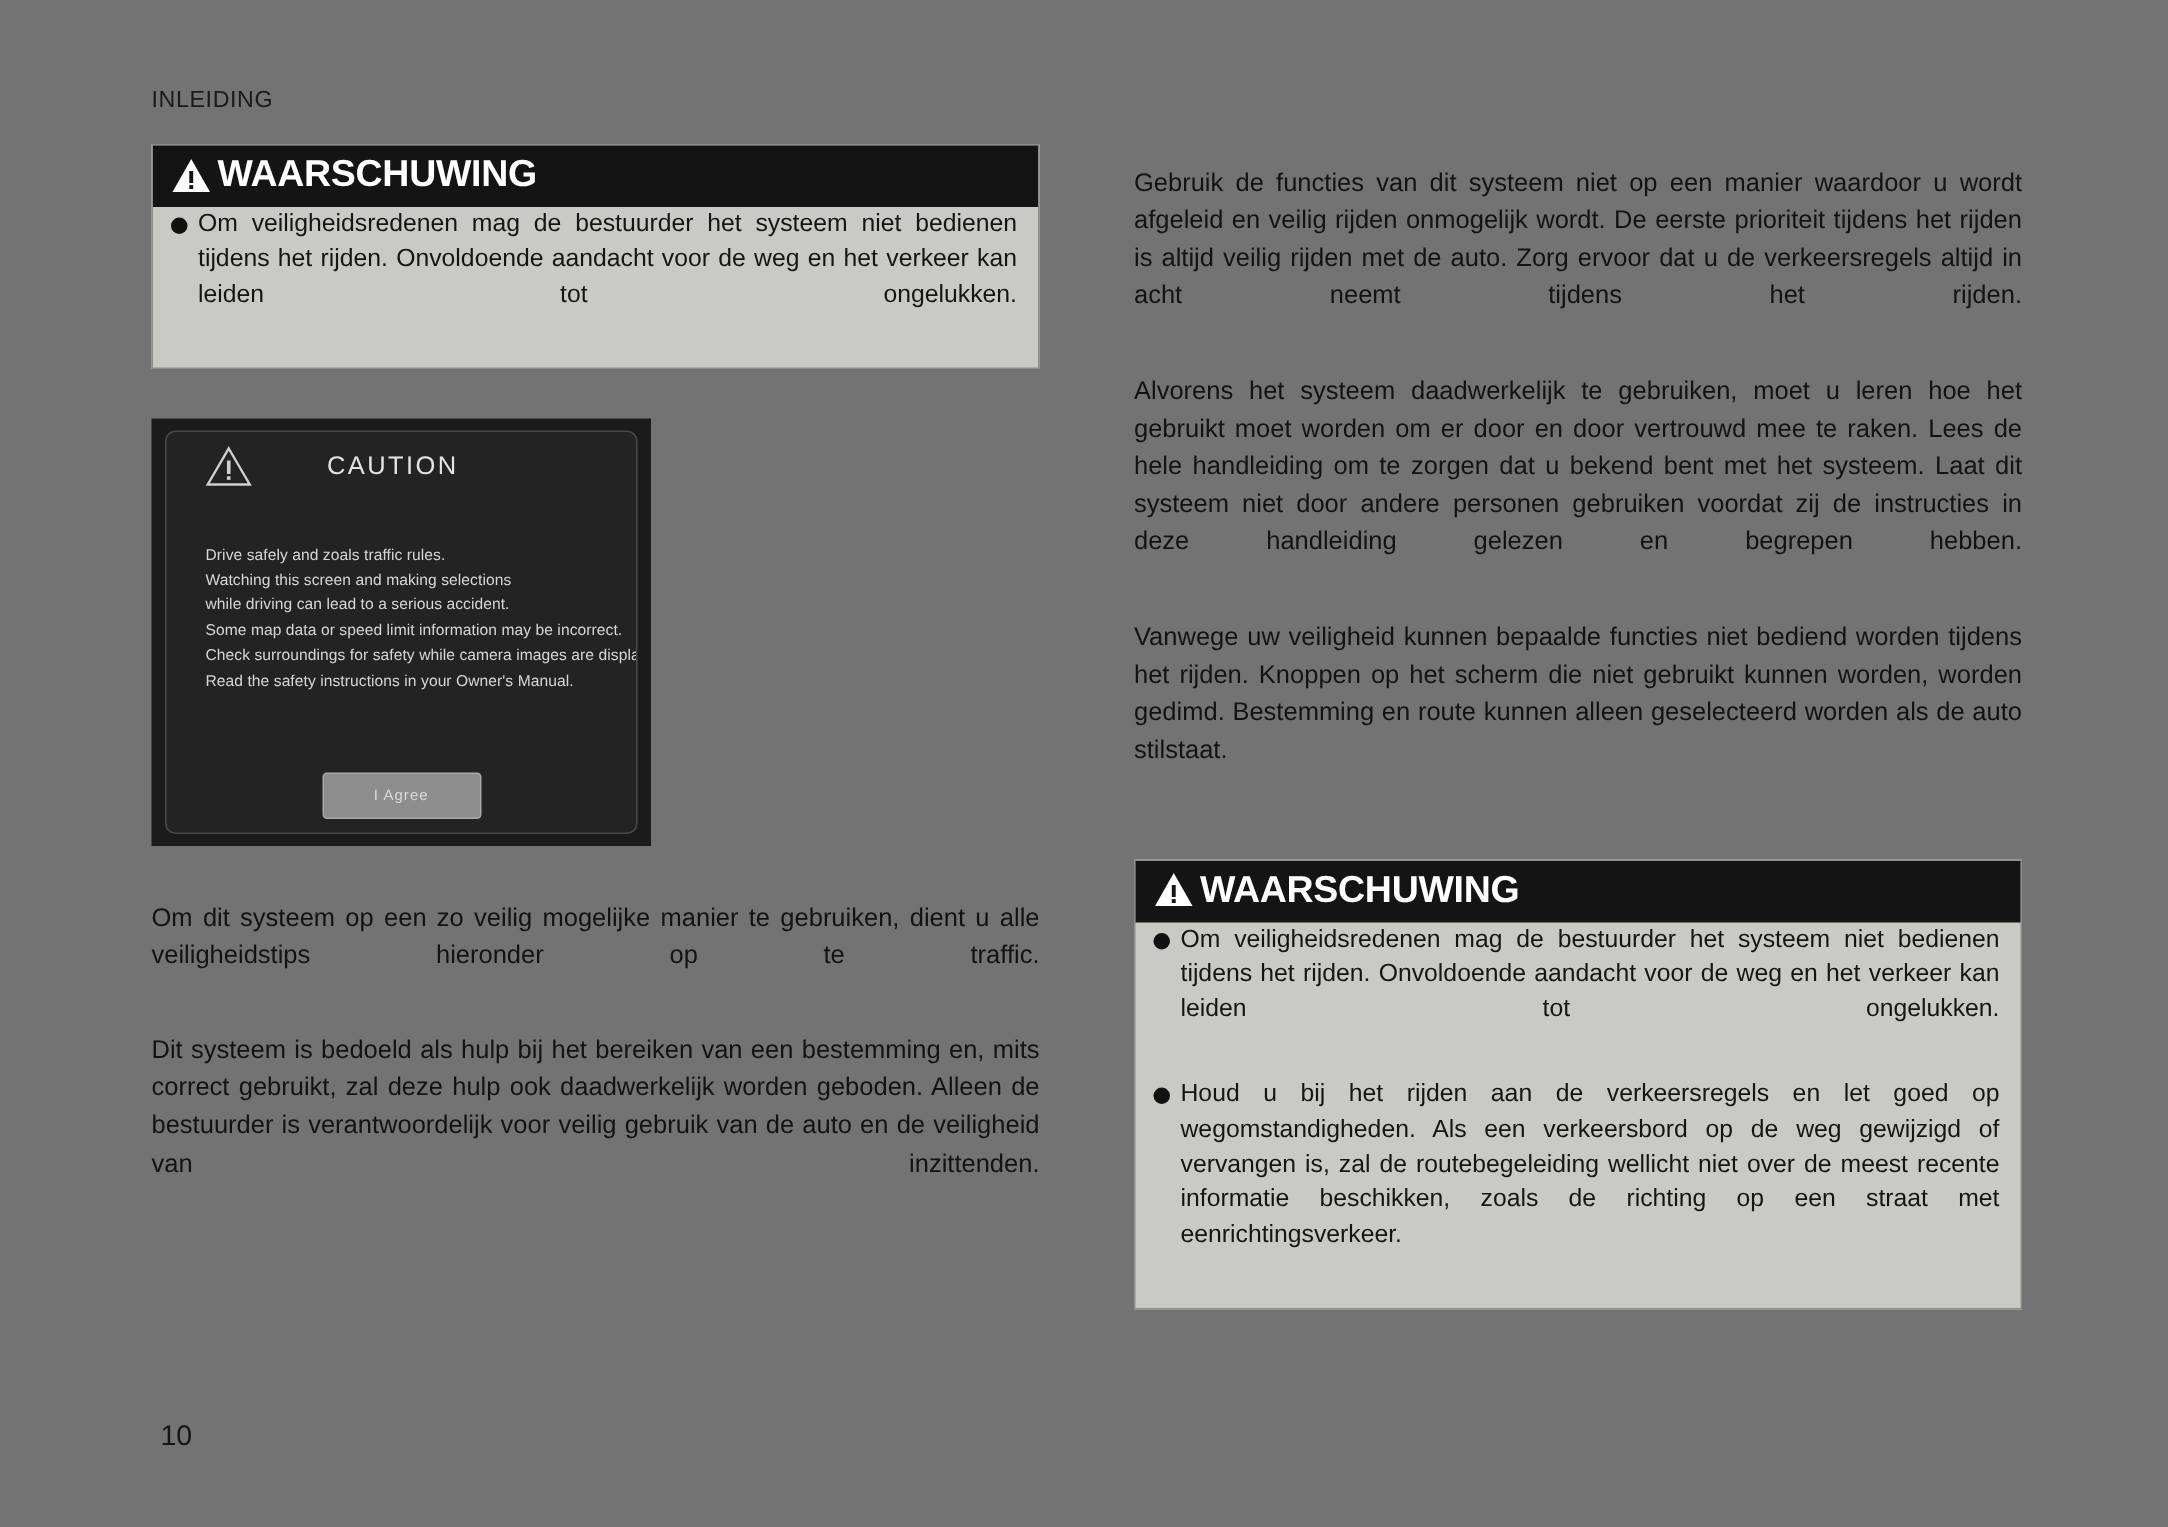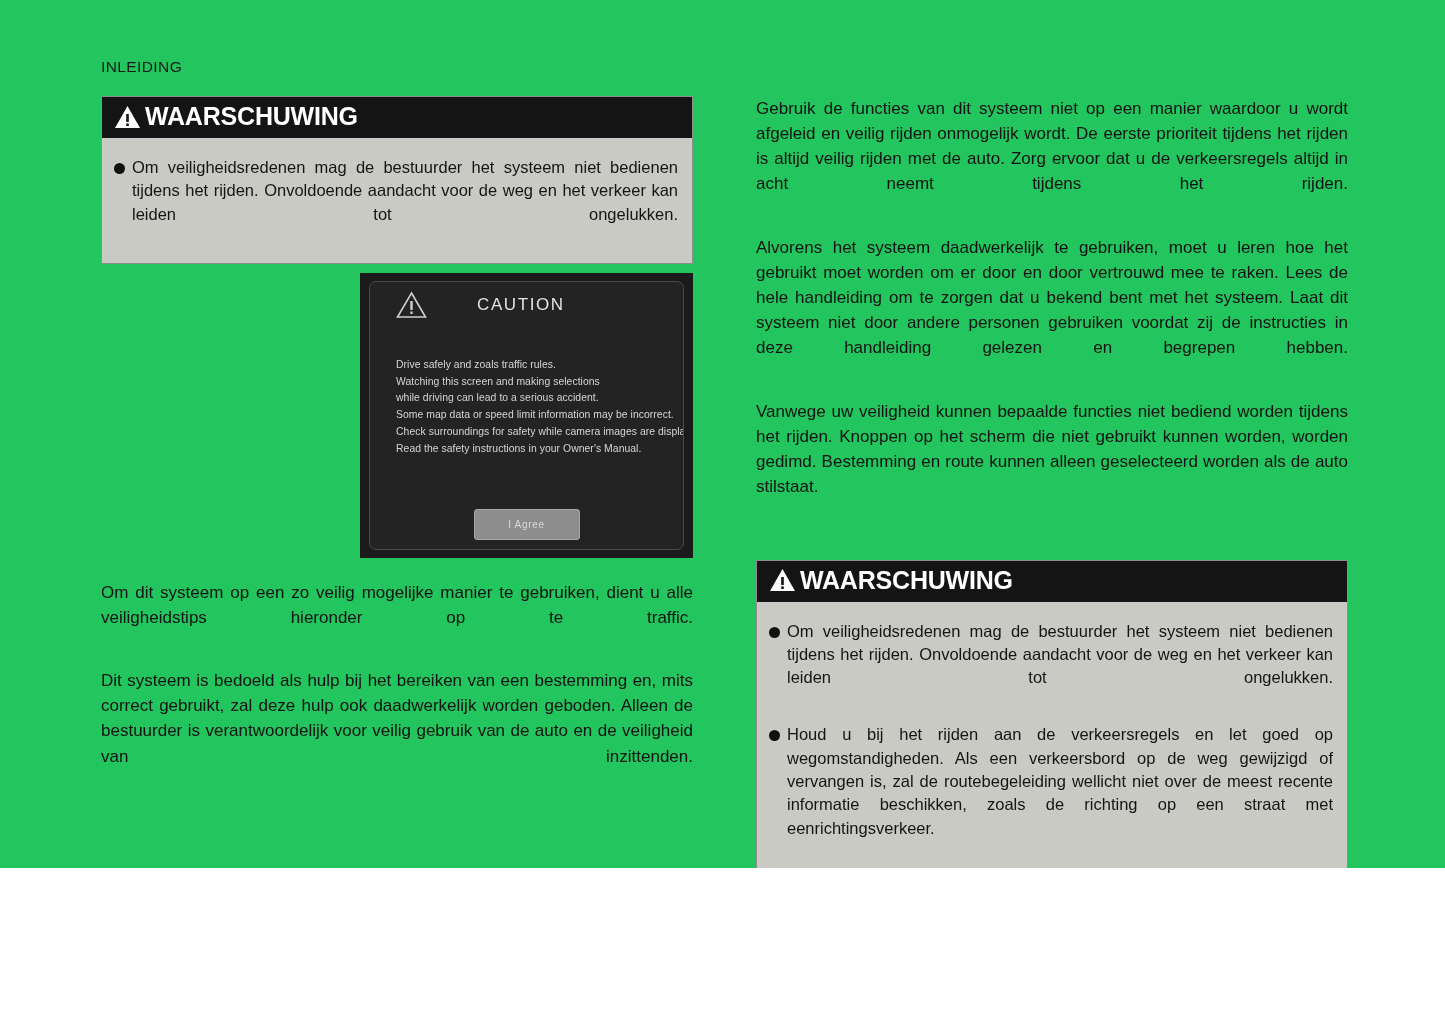--- a/index.html
+++ b/index.html
@@ -7,22 +7,22 @@
     padding: 0;
     background: #ffffff;
   }
   body {
     font-family: "Liberation Sans", sans-serif;
     color: #0f0f0f;
   }
   .page {
     position: relative;
     width: 1445px;
-    height: 868px;
-    background: #22c55e;
+    height: 1018px;
+    background: #737373;
     overflow: hidden;
   }
 
   
   .running-head {
     position: absolute;
     left: 101px;
     top: 58px;
     font-size: 15.5px;
     letter-spacing: 0.4px;
@@ -59,21 +59,21 @@
     flex: 0 0 auto;
     display: block;
   }
   .warnbox-title {
     font-size: 25px;
     font-weight: bold;
     letter-spacing: -0.2px;
     line-height: 1;
   }
   .warnbox-body {
-    padding: 18px 14px 13px 12px;
+    padding: 0 14px 13px 12px;
   }
   .bullet-item {
     display: flex;
     align-items: flex-start;
     margin-bottom: 10px;
   }
   .bullet-item:last-child { margin-bottom: 0; }
   .bullet-dot {
     flex: 0 0 auto;
     width: 11px;
@@ -105,23 +105,23 @@
     font-size: 23px;
     font-weight: bold;
     line-height: 1.32;
     padding: 11px 14px 12px 14px;
     letter-spacing: -0.2px;
     margin-top: 31px;
   }
 
   
   .figure-wrap {
-    margin-top: 9px;
-    display: flex;
-    justify-content: flex-end;
+    margin-top: 33px;
+    display: flex;
+    justify-content: flex-start;
   }
   .device {
     position: relative;
     width: 333px;
     height: 285px;
     background: #1b1b1b;
     box-sizing: border-box;
     padding: 8px 9px;
   }
   .device-screen {
@@ -184,21 +184,21 @@
     justify-content: center;
   }
 
   
   .para {
     font-size: 17px;
     line-height: 1.48;
     text-align: justify;
     text-justify: inter-word;
     color: #131313;
-    margin: 0 0 13px 0;
+    margin: 13px 0 13px 0;
   }
   .para:last-child { margin-bottom: 0; }
   .para::after {
     content: "";
     display: inline-block;
     width: 100%;
   }
   .fig-gap { height: 22px; }
   .box-gap-top { height: 22px; }
 

